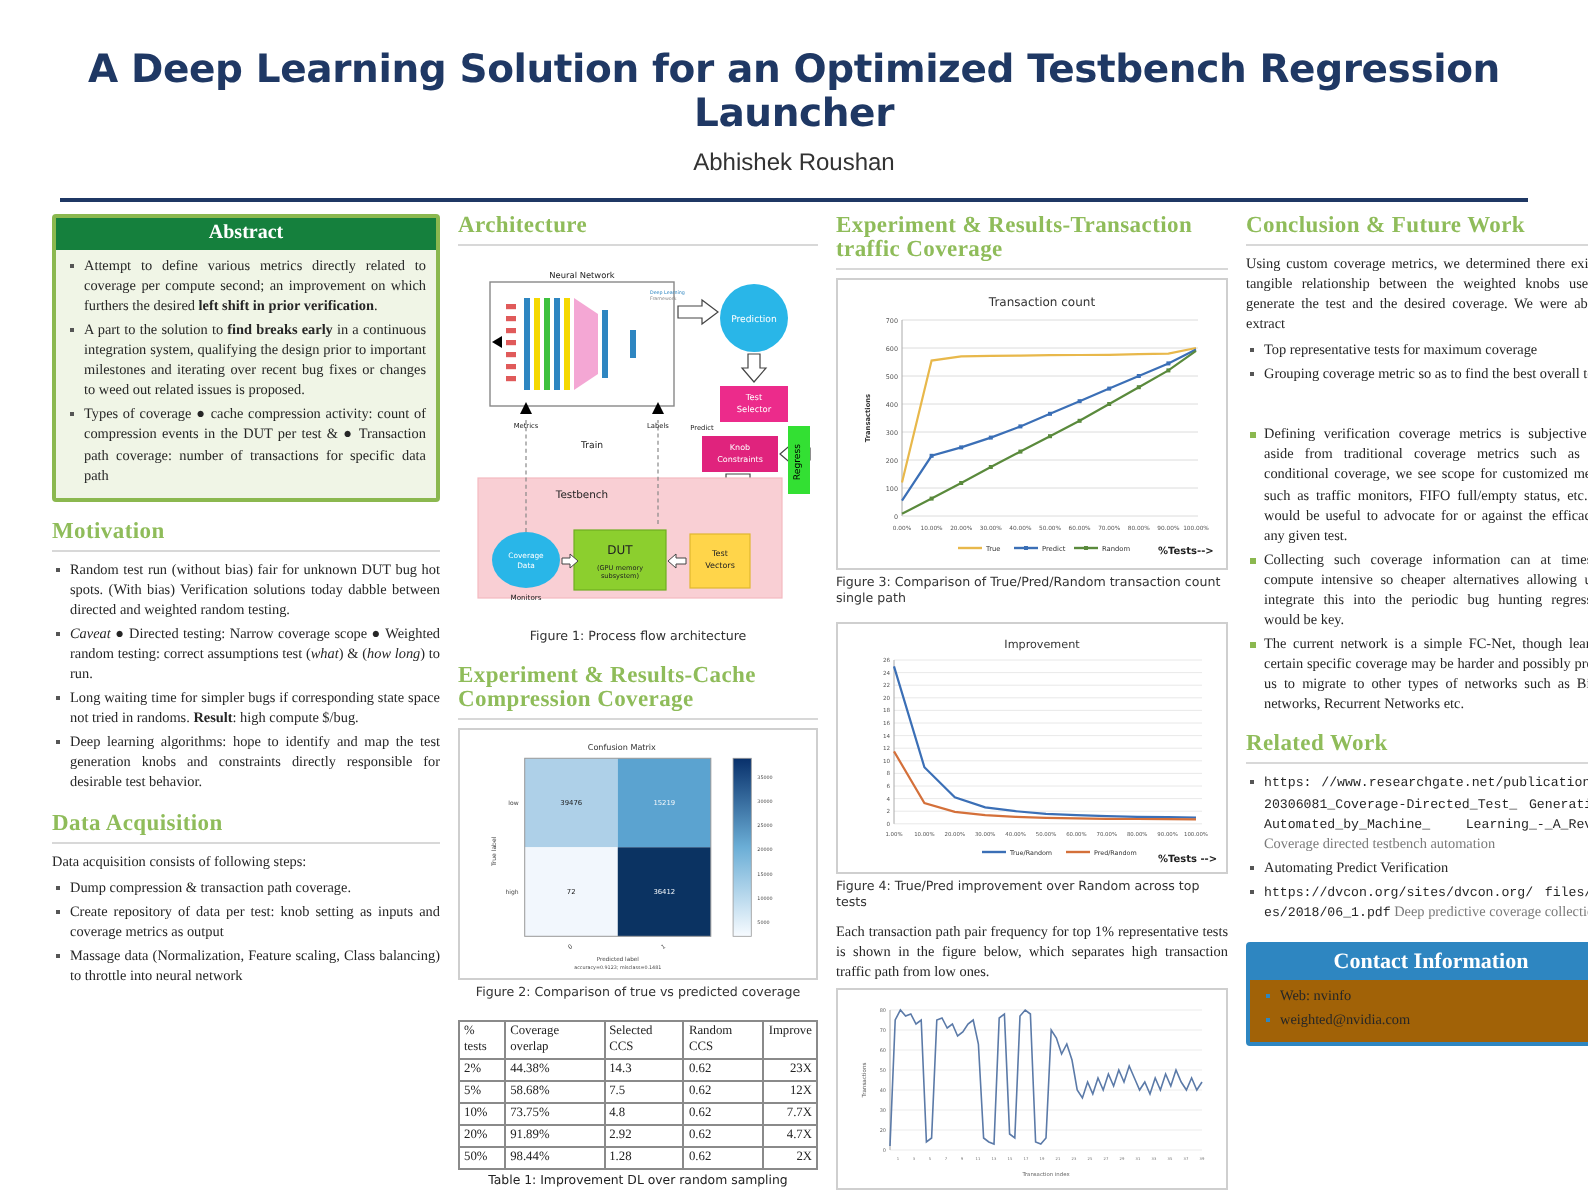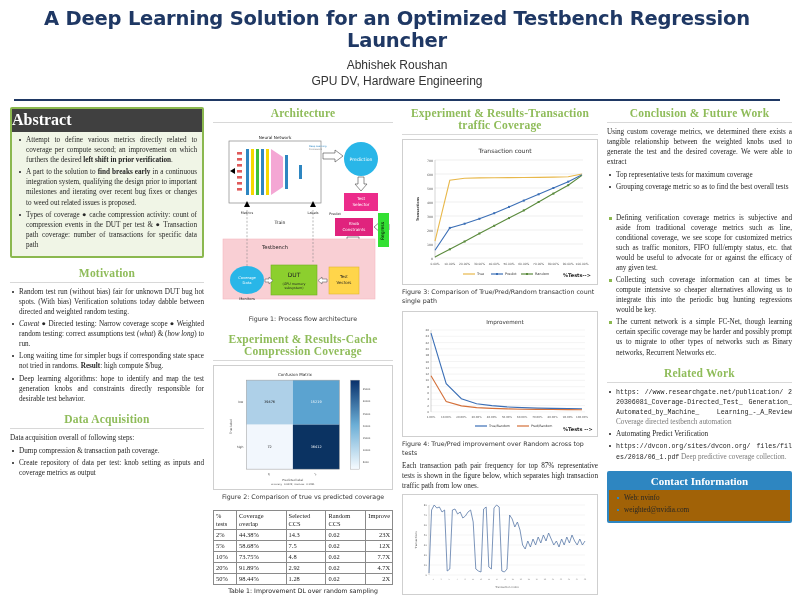--- a/index.html
+++ b/index.html
@@ -4,21 +4,21 @@
 <style>
   * { box-sizing: border-box; }
   html, body { margin:0; padding:0; }
   body {
     width: 794px; height: 596px;
     background: #ffffff;
     font-family: "Liberation Serif", serif;
     color: #222;
     overflow: hidden;
   }
-  .poster { position: relative; width: 794px; height: 596px; padding: 0; }
+  .poster { position: relative; width: 794px; height: 596px; padding: 16px; }
 
   
   .header { text-align: center; padding: 8px 10px 4px; }
   .poster-title {
     font-family: "DejaVu Sans", sans-serif;
     font-weight: bold;
     font-size: 19.5px;
     letter-spacing: -0.2px;
     color: #1f3864;
     line-height: 1.12;
@@ -46,39 +46,39 @@
   .col-2 { width: 180px; }
   .col-3 { width: 196px; }
   .col-4 { width: 185px; }
 
   
   .block { margin-bottom: 9px; }
   .block-title {
     font-family: "Liberation Serif", serif;
     font-weight: bold;
     font-size: 11.5px;
-    text-align: center;
     color: #8fbc5a;
     letter-spacing: 0.2px;
     padding-bottom: 2px;
   }
   .block-rule { height: 1px; background: #d8d8d8; margin: 1px 0 4px 0; }
 
   
   .box-green {
     border: 2px solid #8bb84f;
     background: #f0f5e6;
     border-radius: 2px;
     overflow: hidden;
   }
   .box-green .cap {
-    background: #404040;
+    background: #15803d;
     color: #ffffff;
+    text-align: center;
     font-weight: bold;
-    font-size: 16px;
+    font-size: 10px;
     padding: 2px 0 3px 0;
     font-family: "Liberation Serif", serif;
   }
   .box-green .body { padding: 3px 5px 4px 5px; }
 
   
   .box-blue {
     border: 2px solid #2e86c1;
     background: #a16207;
     border-radius: 2px;
@@ -173,21 +173,20 @@
 </style>
 </head>
 <body>
 
 <div class="poster">
 
   <div class="header">
     <div class="poster-title">A Deep Learning Solution for an Optimized Testbench Regression Launcher</div>
     <div class="poster-author">
       <div>Abhishek Roushan</div>
-      <div>GPU DV, Hardware Engineering</div>
     </div>
   </div>
   <div class="header-rule"></div>
 
   <div class="columns">
 
     <div class="col col-1">
 
       <div class="block box-green">
         <div class="cap">Abstract</div>
@@ -217,24 +216,25 @@
           <li>Long waiting time for simpler bugs if corresponding
             state space not tried in randoms. <b>Result</b>: high compute $/bug.</li>
           <li>Deep learning algorithms: hope to identify and map the
             test generation knobs and constraints directly responsible for desirable test behavior.</li>
         </ul>
       </div>
 
       <div class="block">
         <div class="block-title">Data Acquisition</div>
         <div class="block-rule"></div>
-        <p class="para">Data acquisition overall of following steps:</p>
+        <p class="para">Data acquisition consists of following steps:</p>
         <ul class="bl">
           <li>Dump compression &amp; transaction path coverage.</li>
           <li>Create repository of data per test: knob setting as inputs and coverage metrics as output</li>
+          <li>Massage data (Normalization, Feature scaling, Class balancing) to throttle into neural network</li>
         </ul>
       </div>
     </div>
 
     <div class="col col-2">
 
       <div class="block">
         <div class="block-title">Architecture</div>
         <div class="block-rule"></div>
 
@@ -566,21 +566,21 @@
             <g>
               <line x1="70" y1="112" x2="82" y2="112" stroke="#3b6fb6" stroke-width="1.2"></line>
               <text x="84" y="113.4" font-family="DejaVu Sans, sans-serif" font-size="3.2" fill="#333">True/Random</text>
               <line x1="112" y1="112" x2="124" y2="112" stroke="#d4703a" stroke-width="1.2"></line>
               <text x="126" y="113.4" font-family="DejaVu Sans, sans-serif" font-size="3.2" fill="#333">Pred/Random</text>
             </g>
           </svg>
         </div>
         <div class="figcap">Figure 4: True/Pred improvement over Random across top tests</div>
 
-        <p class="para" style="margin-top:4px">Each transaction path pair frequency for top 87% representative tests is shown in the figure below, which separates high transaction traffic path from low ones.</p>
+        <p class="para" style="margin-top:4px">Each transaction path pair frequency for top 1% representative tests is shown in the figure below, which separates high transaction traffic path from low ones.</p>
 
         <div class="figframe">
           <svg class="fig-svg" viewBox="0 0 190 95">
             <g stroke="#e6e6e6" stroke-width="0.4">
               <line x1="24" y1="8" x2="180" y2="8"></line>
                 <line x1="24" y1="18" x2="180" y2="18"></line>
               <line x1="24" y1="28" x2="180" y2="28"></line>
                 <line x1="24" y1="38" x2="180" y2="38"></line>
               <line x1="24" y1="48" x2="180" y2="48"></line>
                 <line x1="24" y1="58" x2="180" y2="58"></line>

